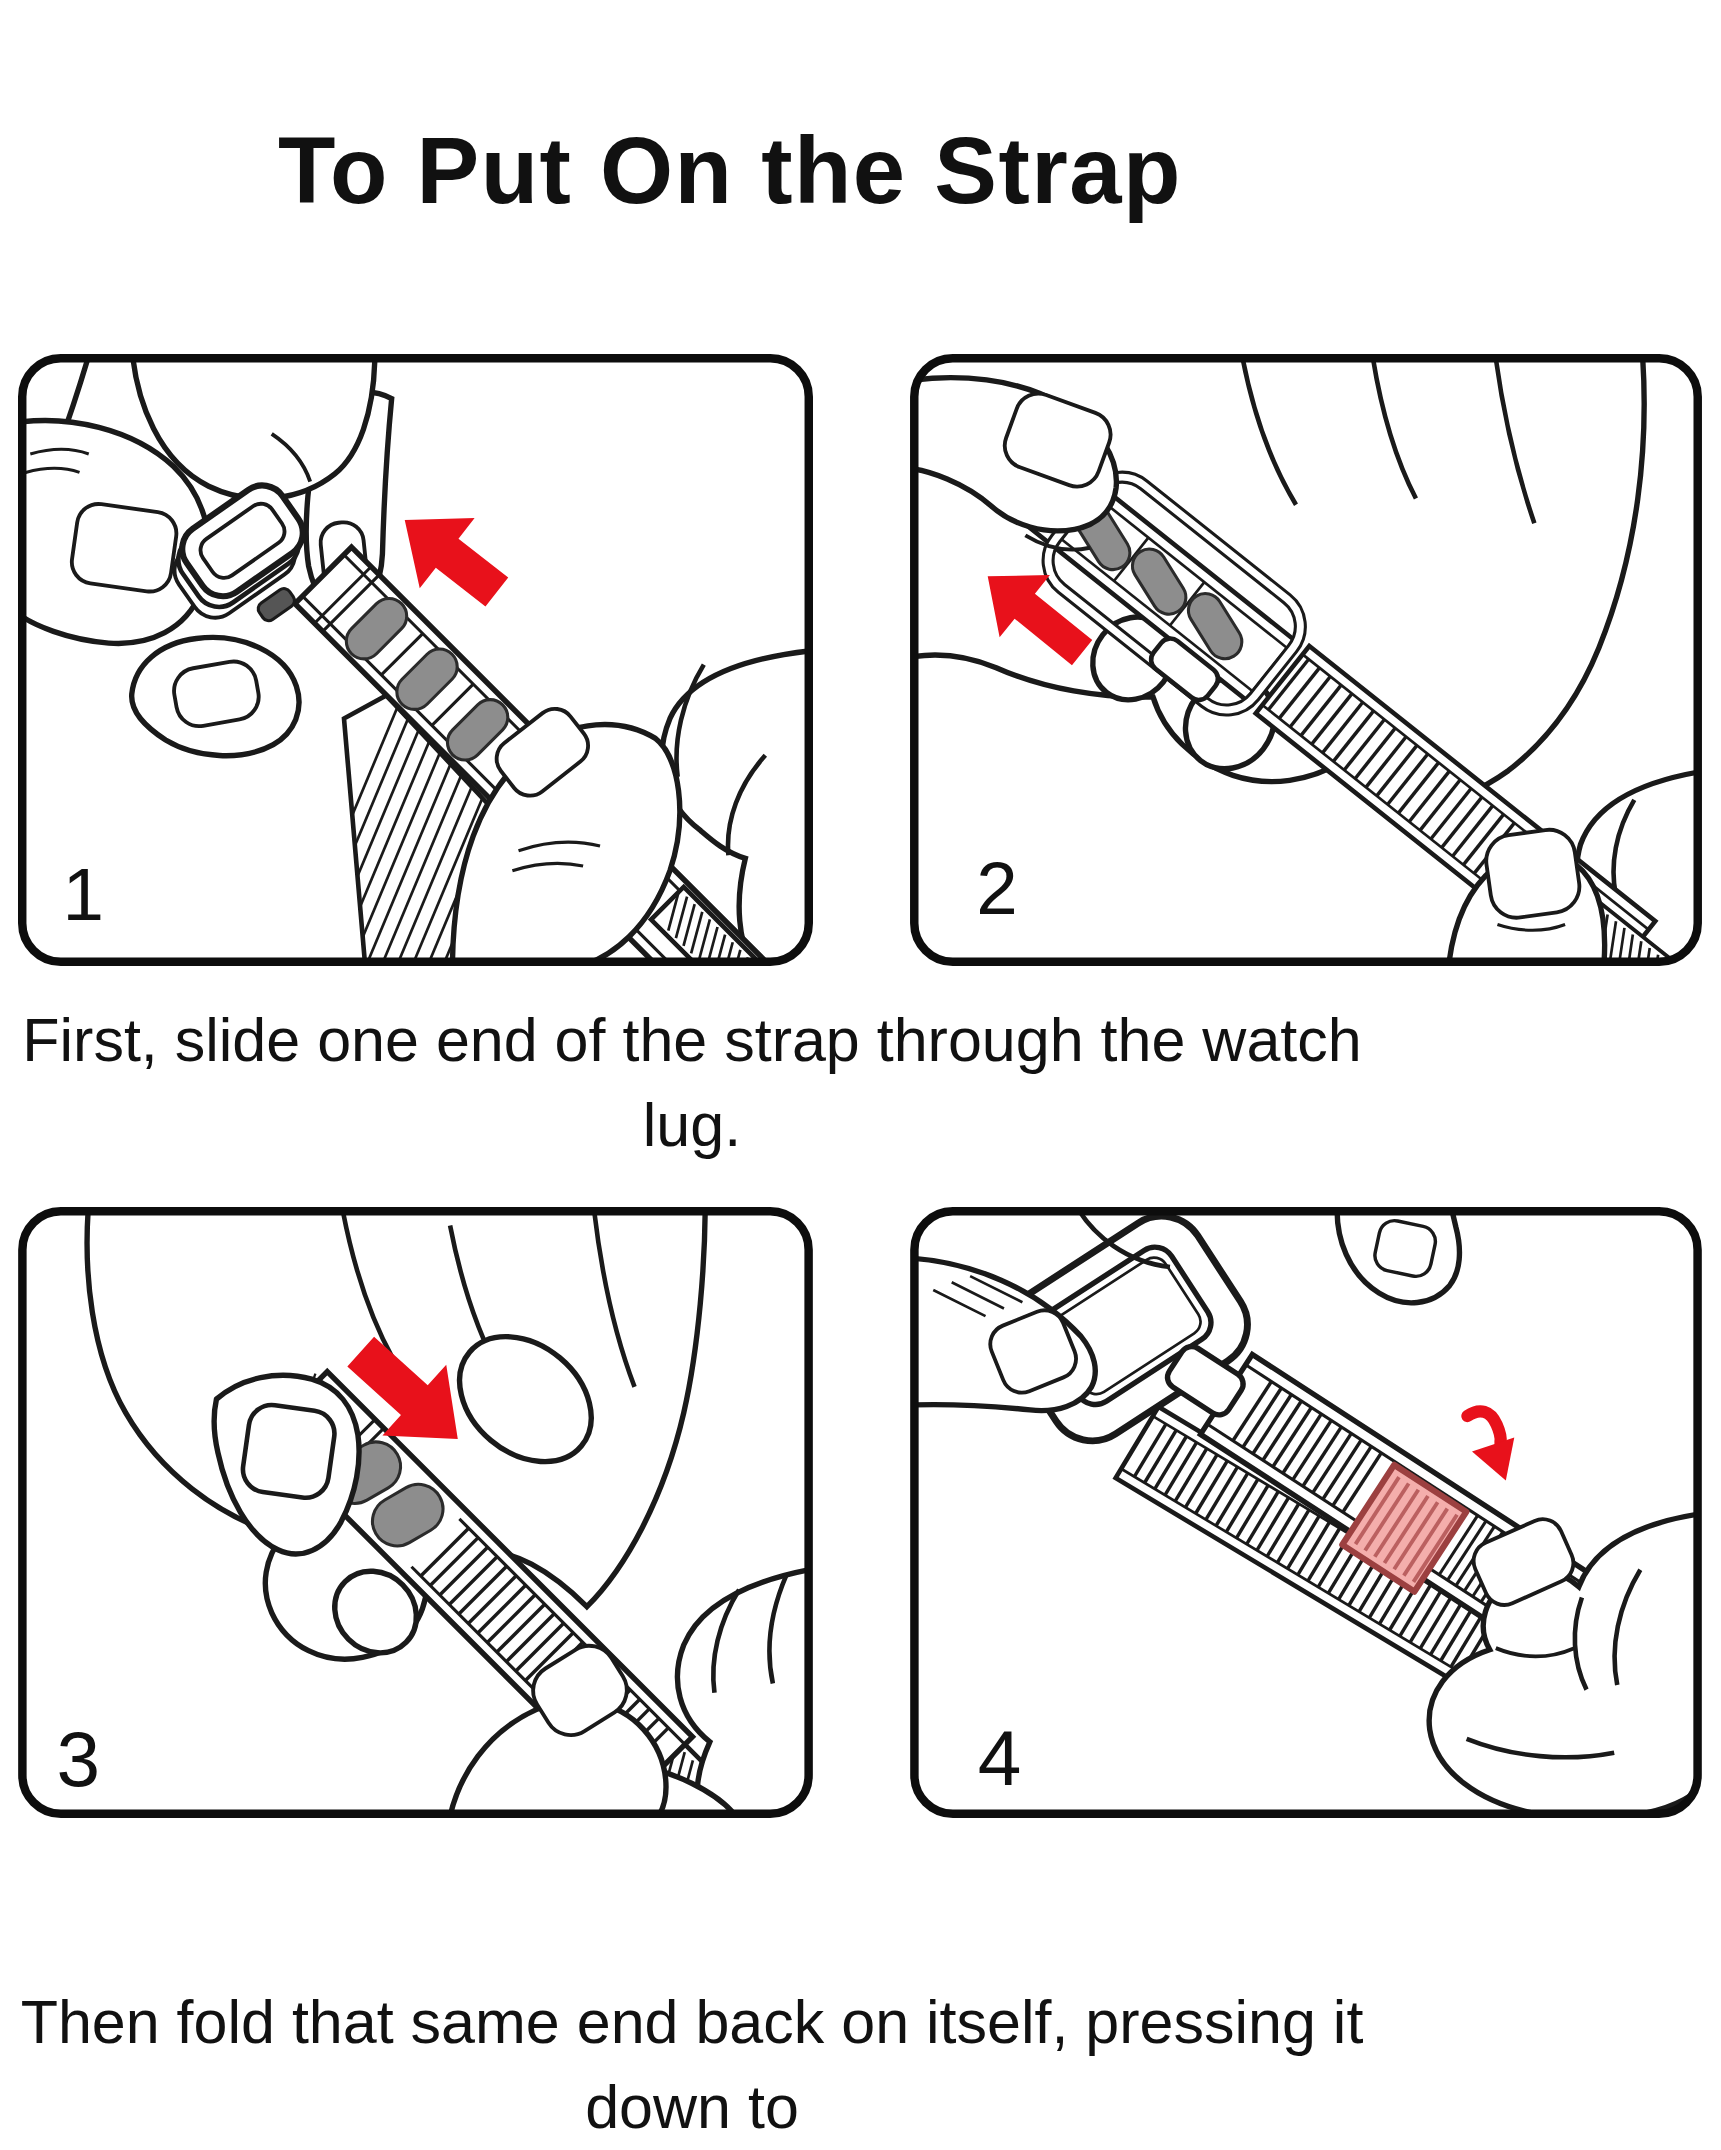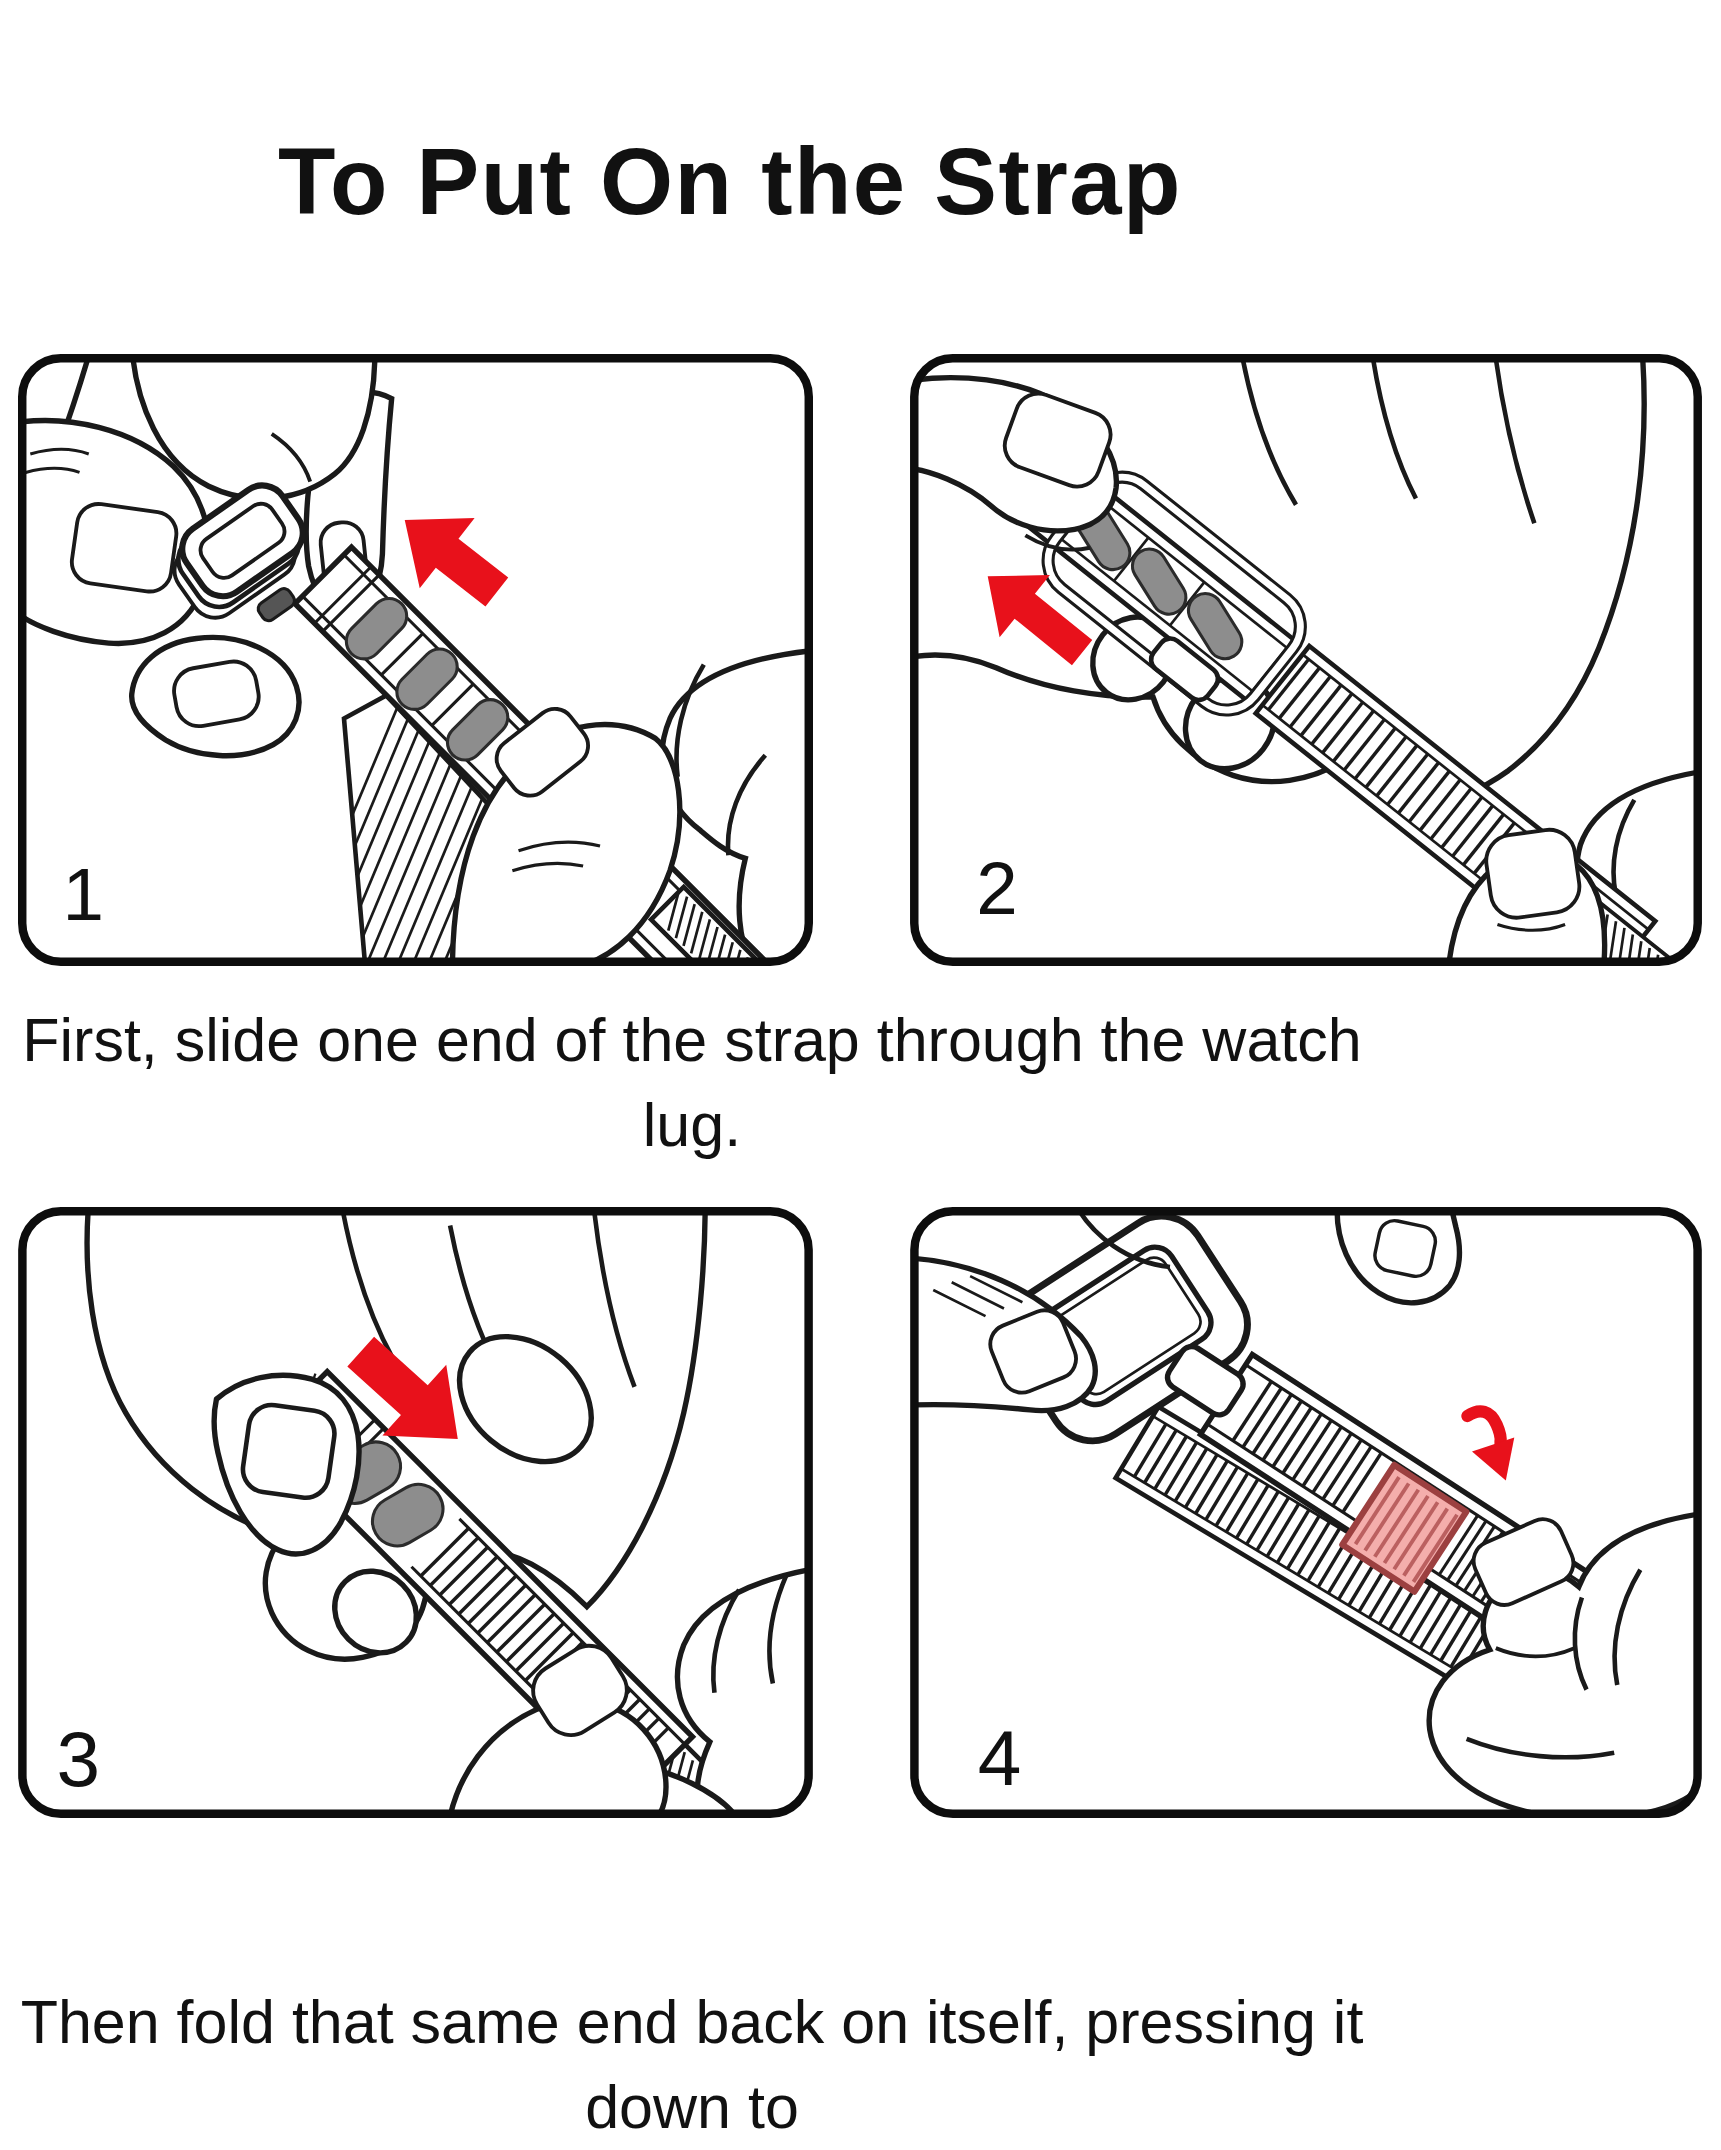--- a/index.html
+++ b/index.html
@@ -1,16 +1,16 @@
 <!DOCTYPE html>
 <html style="font-size:12.3px"><head><meta charset="utf-8">
 <style>
 html,body{margin:0;padding:0;background:#fff;}
 body{width:1721px;height:2151px;position:relative;font-family:"Liberation Sans",sans-serif;color:#111;}
-.title{position:absolute;top:128px;left:0;width:1460px;text-align:center;font-size:94px;font-weight:bold;letter-spacing:1.5px;}
+.title{position:absolute;top:117px;left:0;width:1460px;text-align:center;font-size:94px;font-weight:bold;letter-spacing:1.5px;}
 .cap{position:absolute;left:0;width:1384px;text-align:center;font-size:61px;line-height:85px;}
 </style></head>
 <body>
 <div class="title">To Put On the Strap</div>
 <svg style="position:absolute;left:17.7px;top:354px" width="795" height="612" viewBox="0 0 1034 796" font-family="'Liberation Sans',sans-serif">
 <defs>
       <clipPath id="clip1">
         <rect x="6" y="6" width="1022" height="784" rx="50" ry="50"></rect>
       </clipPath>
     </defs>

